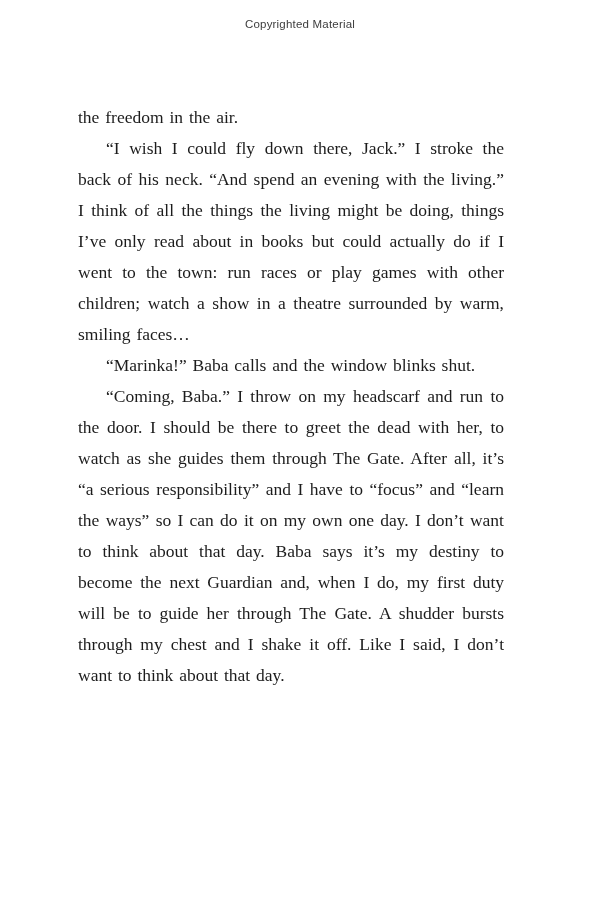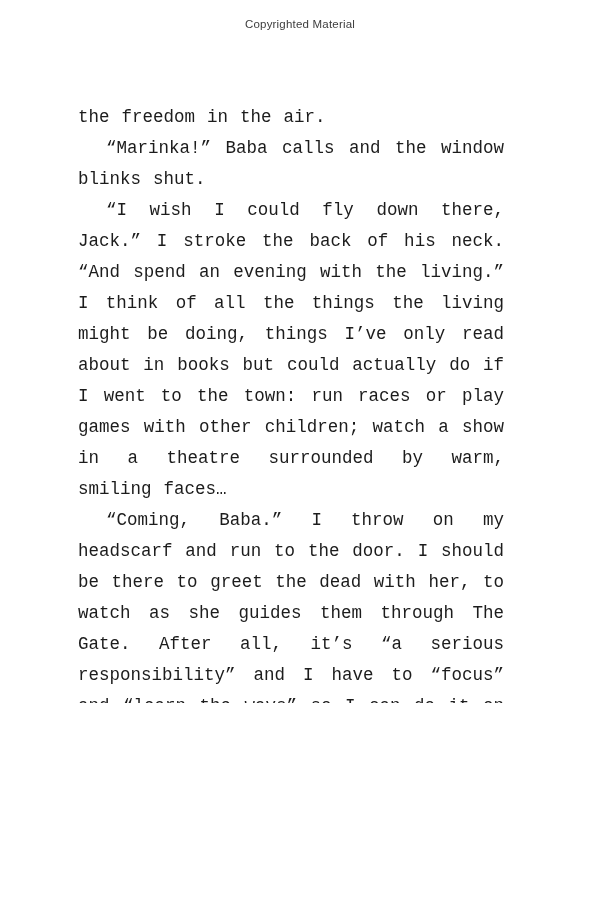--- a/index.html
+++ b/index.html
@@ -35,21 +35,20 @@
     font-size: 17.5px;
     line-height: 31px;
     color: #1c1c1c;
     text-align: justify;
   }
   .text-block p {
     margin: 0;
     padding: 0;
     text-indent: 28px;
     word-spacing: 1.5px;
-    font-family: Liberation Mono, monospace;
   }
   .text-block p.no-indent {
     text-indent: 0;
   }
   .text-block em {
     font-style: italic;
   }
   .page-number {
     position: absolute;
     left: 78px;
@@ -60,22 +59,22 @@
 </style>
 </head>
 <body>
 
 <div class="page">
 
   <div class="copyright top">Copyrighted Material</div>
 
   <div class="text-block">
     <p class="no-indent">the freedom in the air.</p>
+    <p>“I wish I could fly down there, Jack.” I stroke the back of his neck. “And spend an evening with the living.” I think of all the things the living might be doing, things I’ve only read about in books but could actually do if I went to the town: run races or play games with other children; watch a show in a theatre surrounded by warm, smiling faces…</p>
     <p>“Marinka!” Baba calls and the window blinks shut.</p>
-    <p>“I wish I could fly down there, Jack.” I stroke the back of his neck. “And spend an evening with the living.” I think of all the things the living might be doing, things I’ve only read about in books but could actually do if I went to the town: run races or play games with other children; watch a show in a theatre surrounded by warm, smiling faces…</p>
     <p>“Coming, Baba.” I throw on my headscarf and run to the door. I should be there to greet the dead with her, to watch as she guides them through The Gate. After all, it’s “a serious responsibility” and I have to “focus” and “learn the ways” so I can do it on my own one day. I don’t want to think about that day. Baba says it’s my destiny to become the next Guardian and, when I do, my first duty will be to guide her through The Gate. A shudder bursts through my chest and I shake it off. Like I said, I don’t want to think about that day.</p>
   </div>
 
   <div class="page-number">12</div>
 
   <div class="copyright bottom">Copyrighted Material</div>
 
 </div>
 
 </body></html>

